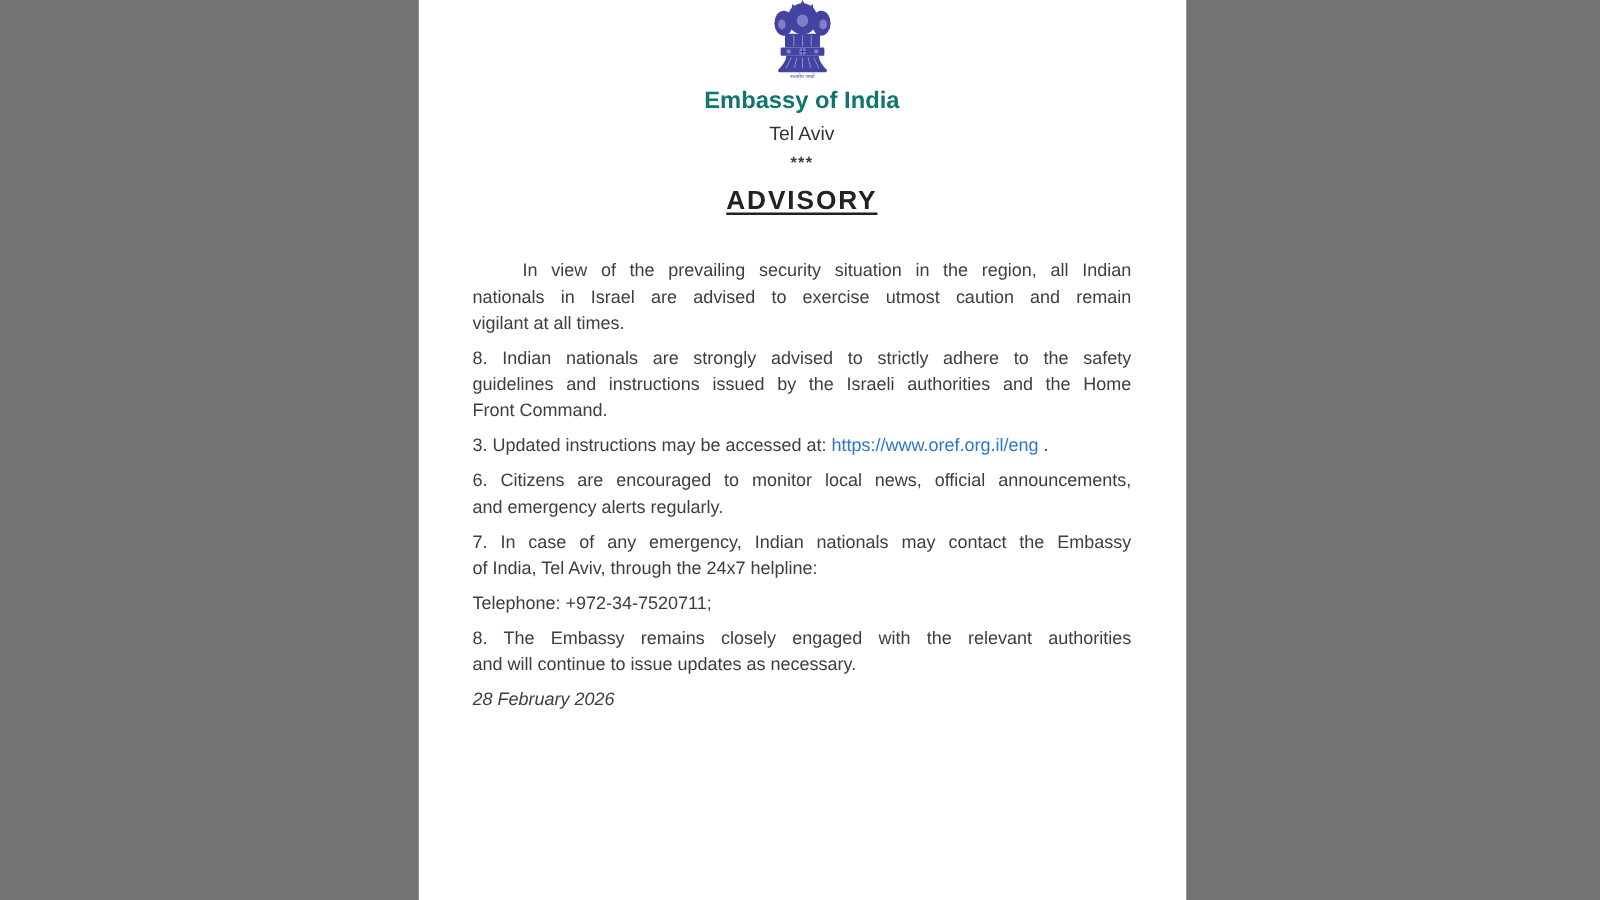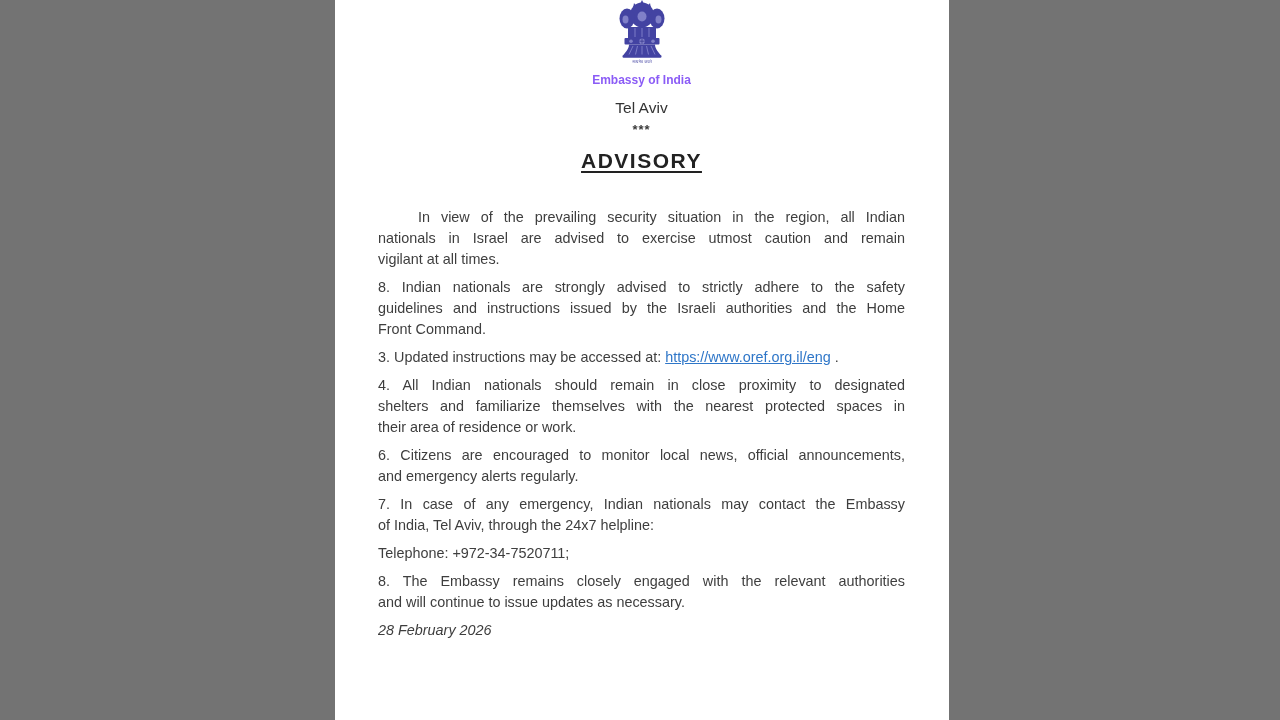--- a/index.html
+++ b/index.html
@@ -33,24 +33,24 @@
     color: #2f2f2f;
   }
   .emblem-wrap {
     height: 64px;
     display: flex;
     justify-content: center;
     align-items: flex-start;
   }
   .org-name {
     margin-top: 7px;
-    font-size: 12px;
+    font-size: 19px;
     line-height: 19px;
     font-weight: bold;
-    color: #8b5cf6;
+    color: #0f766e;
   }
   .city-name {
     margin-top: 8px;
     font-size: 15.5px;
     line-height: 19px;
     font-weight: normal;
     color: #333333;
   }
   .stars {
     margin-top: 6px;
@@ -92,21 +92,20 @@
   .lline {
     text-align: left;
     height: 21px;
     overflow: hidden;
   }
   .indent {
     text-indent: 40px;
   }
   .link {
     color: #2e76c8;
-    text-decoration: underline;
     cursor: pointer;
   }
   .caret {
     display: inline-block;
     width: 1.5px;
     height: 16px;
     background: #151515;
     vertical-align: -2px;
     margin: 0 0.5px;
   }
@@ -179,25 +178,20 @@
         <p>
           <span class="jline" style="display:block">8. Indian nationals are strongly advised to strictly adhere to the safety</span>
           <span class="jline" style="display:block">guidelines and instructions issued by the Israeli authorities and the Home</span>
           <span class="lline" style="display:block">Front Command.</span>
         </p>
 
         <p>
           <span class="lline" style="display:block"><span>3. Updated instructions may be accessed at: </span><a class="link">https://www.oref.org.il/eng</a><span> .</span></span>
         </p>
 
-        <p>
-          <span class="jline" style="display:block">4. All Indian nationals should remain in close proximity to designated</span>
-          <span class="jline" style="display:block">shelters and familiarize themselves with the nearest protected spaces in</span>
-          <span class="lline" style="display:block">their area of residence or work.</span>
-        </p>
 
 
         <p>
           <span class="jline" style="display:block">6. Citizens are encouraged to monitor local news, official announcements,</span>
           <span class="lline" style="display:block">and emergency alerts regularly.</span>
         </p>
 
         <p>
           <span class="jline" style="display:block">7. In case of any emergency, Indian nationals may contact the Embassy</span>
           <span class="lline" style="display:block">of India, Tel Aviv, through the 24x7 helpline:</span>

